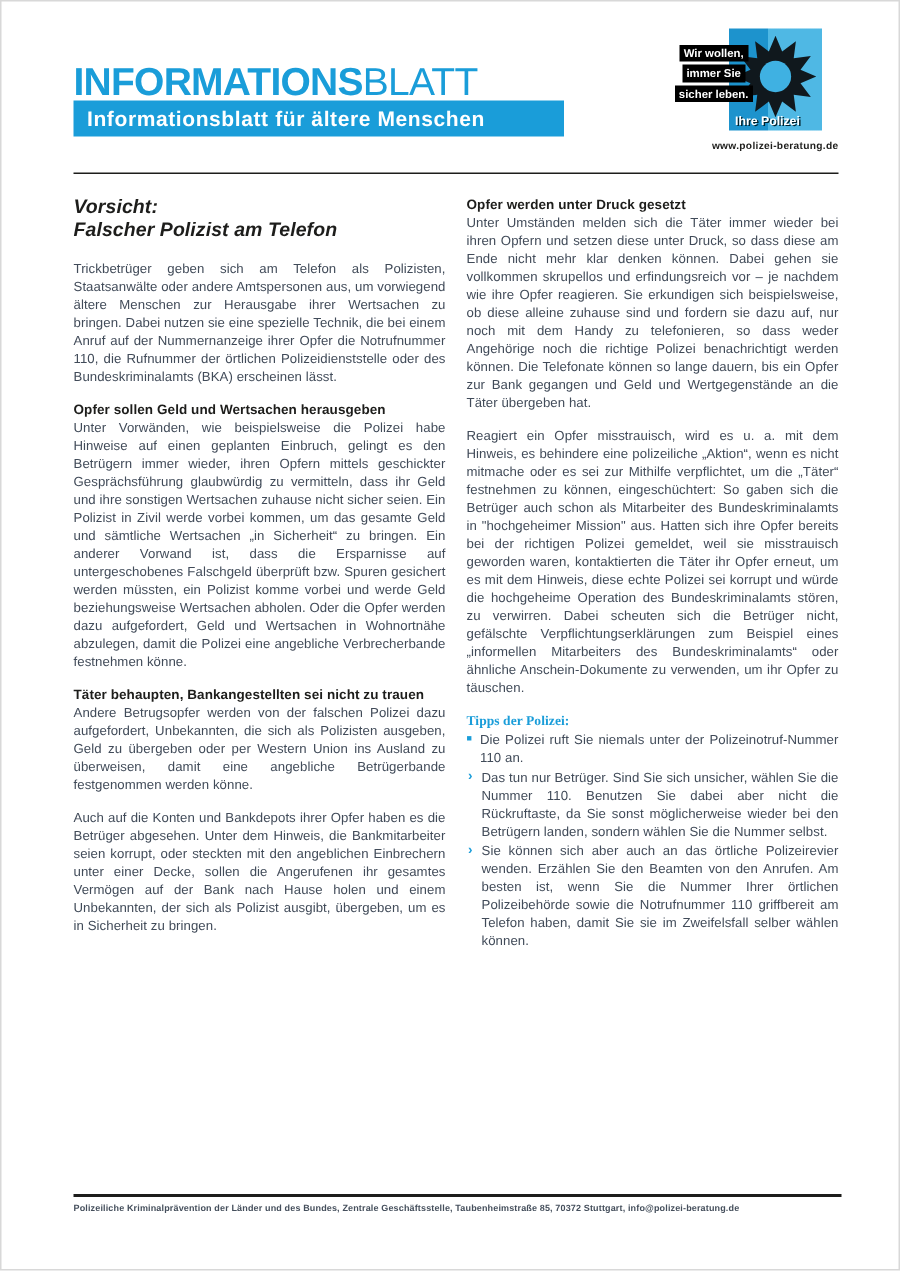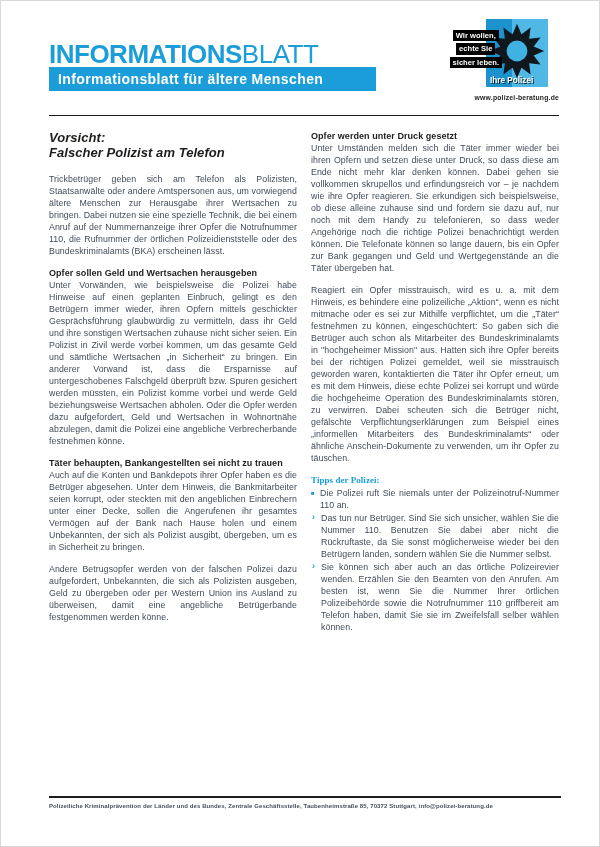--- a/index.html
+++ b/index.html
@@ -97,21 +97,21 @@
     <div class="logo">
       <div class="logo-square">
         <svg class="logo-star" width="58" height="58" viewBox="0 0 64 64" aria-hidden="true">
           <polygon fill="#10181d" points="62,32 50.4,36.9 58,47 45.4,45.4 47,58 36.9,50.4 32,62 27.1,50.4 17,58 18.6,45.4 6,47 13.6,36.9 2,32 13.6,27.1 6,17 18.6,18.6 17,6 27.1,13.6 32,2 36.9,13.6 47,6 45.4,18.6 58,17 50.4,27.1"></polygon>
           <circle cx="32" cy="32" r="11.5" fill="#3fb1e2"></circle>
         </svg>
         <div class="logo-brand">Ihre Polizei</div>
       </div>
       <div class="logo-chips">
         <span class="chip">Wir wollen,</span>
-        <span class="chip">echte Sie</span>
+        <span class="chip">immer Sie</span>
         <span class="chip">sicher leben.</span>
       </div>
       <div class="logo-url">www.polizei-beratung.de</div>
     </div>
   </div>
 
   <div class="header-rule"></div>
 
   <div class="columns">
 
@@ -119,23 +119,23 @@
       <div class="article-title">
         <div>Vorsicht:</div>
         <div>Falscher Polizist am Telefon</div>
       </div>
       <p class="para first">Trickbetrüger geben sich am Telefon als Polizisten, Staatsanwälte oder andere Amtspersonen aus, um vorwiegend ältere Menschen zur Herausgabe ihrer Wertsachen zu bringen. Dabei nutzen sie eine spezielle Technik, die bei einem Anruf auf der Nummernanzeige ihrer Opfer die Notrufnummer 110, die Rufnummer der örtlichen Polizeidienststelle oder des Bundeskriminalamts (BKA) erscheinen lässt.</p>
 
       <div class="sec-heading">Opfer sollen Geld und Wertsachen herausgeben</div>
       <p class="para">Unter Vorwänden, wie beispielsweise die Polizei habe Hinweise auf einen geplanten Einbruch, gelingt es den Betrügern immer wieder, ihren Opfern mittels geschickter Gesprächsführung glaubwürdig zu vermitteln, dass ihr Geld und ihre sonstigen Wertsachen zuhause nicht sicher seien. Ein Polizist in Zivil werde vorbei kommen, um das gesamte Geld und sämtliche Wertsachen „in Sicherheit“ zu bringen. Ein anderer Vorwand ist, dass die Ersparnisse auf untergeschobenes Falschgeld überprüft bzw. Spuren gesichert werden müssten, ein Polizist komme vorbei und werde Geld beziehungsweise Wertsachen abholen. Oder die Opfer werden dazu aufgefordert, Geld und Wertsachen in Wohnortnähe abzulegen, damit die Polizei eine angebliche Verbrecherbande festnehmen könne.</p>
 
       <div class="sec-heading">Täter behaupten, Bankangestellten sei nicht zu trauen</div>
+      <p class="para">Andere Betrugsopfer werden von der falschen Polizei dazu aufgefordert, Unbekannten, die sich als Polizisten ausgeben, Geld zu übergeben oder per Western Union ins Ausland zu überweisen, damit eine angebliche Betrügerbande festgenommen werden könne.</p>
+
       <p class="para">Auch auf die Konten und Bankdepots ihrer Opfer haben es die Betrüger abgesehen. Unter dem Hinweis, die Bankmitarbeiter seien korrupt, oder steckten mit den angeblichen Einbrechern unter einer Decke, sollen die Angerufenen ihr gesamtes Vermögen auf der Bank nach Hause holen und einem Unbekannten, der sich als Polizist ausgibt, übergeben, um es in Sicherheit zu bringen.</p>
-
-      <p class="para">Andere Betrugsopfer werden von der falschen Polizei dazu aufgefordert, Unbekannten, die sich als Polizisten ausgeben, Geld zu übergeben oder per Western Union ins Ausland zu überweisen, damit eine angebliche Betrügerbande festgenommen werden könne.</p>
     </div>
 
     <div class="col">
       <div class="sec-heading" style="margin-top:0;">Opfer werden unter Druck gesetzt</div>
       <p class="para">Unter Umständen melden sich die Täter immer wieder bei ihren Opfern und setzen diese unter Druck, so dass diese am Ende nicht mehr klar denken können. Dabei gehen sie vollkommen skrupellos und erfindungsreich vor – je nachdem wie ihre Opfer reagieren. Sie erkundigen sich beispielsweise, ob diese alleine zuhause sind und fordern sie dazu auf, nur noch mit dem Handy zu telefonieren, so dass weder Angehörige noch die richtige Polizei benachrichtigt werden können. Die Telefonate können so lange dauern, bis ein Opfer zur Bank gegangen und Geld und Wertgegenstände an die Täter übergeben hat.</p>
 
       <p class="para">Reagiert ein Opfer misstrauisch, wird es u. a. mit dem Hinweis, es behindere eine polizeiliche „Aktion“, wenn es nicht mitmache oder es sei zur Mithilfe verpflichtet, um die „Täter“ festnehmen zu können, eingeschüchtert: So gaben sich die Betrüger auch schon als Mitarbeiter des Bundeskriminalamts in "hochgeheimer Mission" aus. Hatten sich ihre Opfer bereits bei der richtigen Polizei gemeldet, weil sie misstrauisch geworden waren, kontaktierten die Täter ihr Opfer erneut, um es mit dem Hinweis, diese echte Polizei sei korrupt und würde die hochgeheime Operation des Bundeskriminalamts stören, zu verwirren. Dabei scheuten sich die Betrüger nicht, gefälschte Verpflichtungserklärungen zum Beispiel eines „informellen Mitarbeiters des Bundeskriminalamts“ oder ähnliche Anschein-Dokumente zu verwenden, um ihr Opfer zu täuschen.</p>
 
       <div class="tips-heading">Tipps der Polizei:</div>
 

